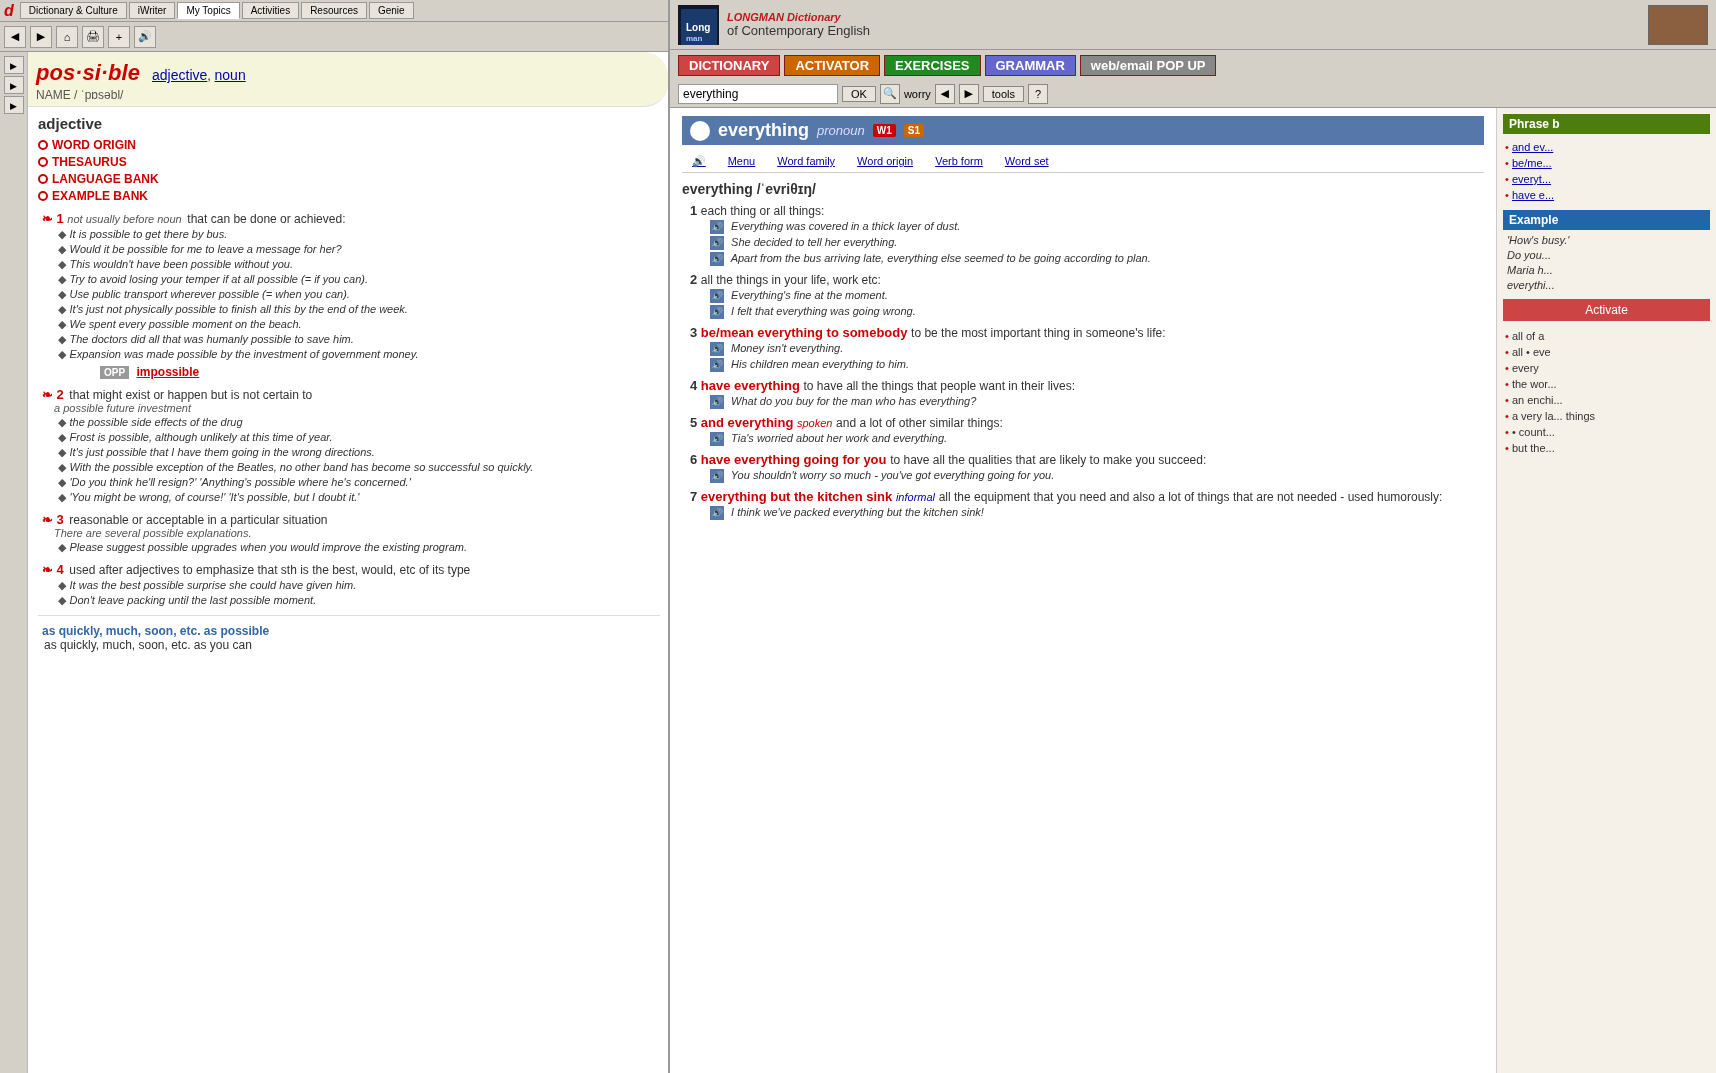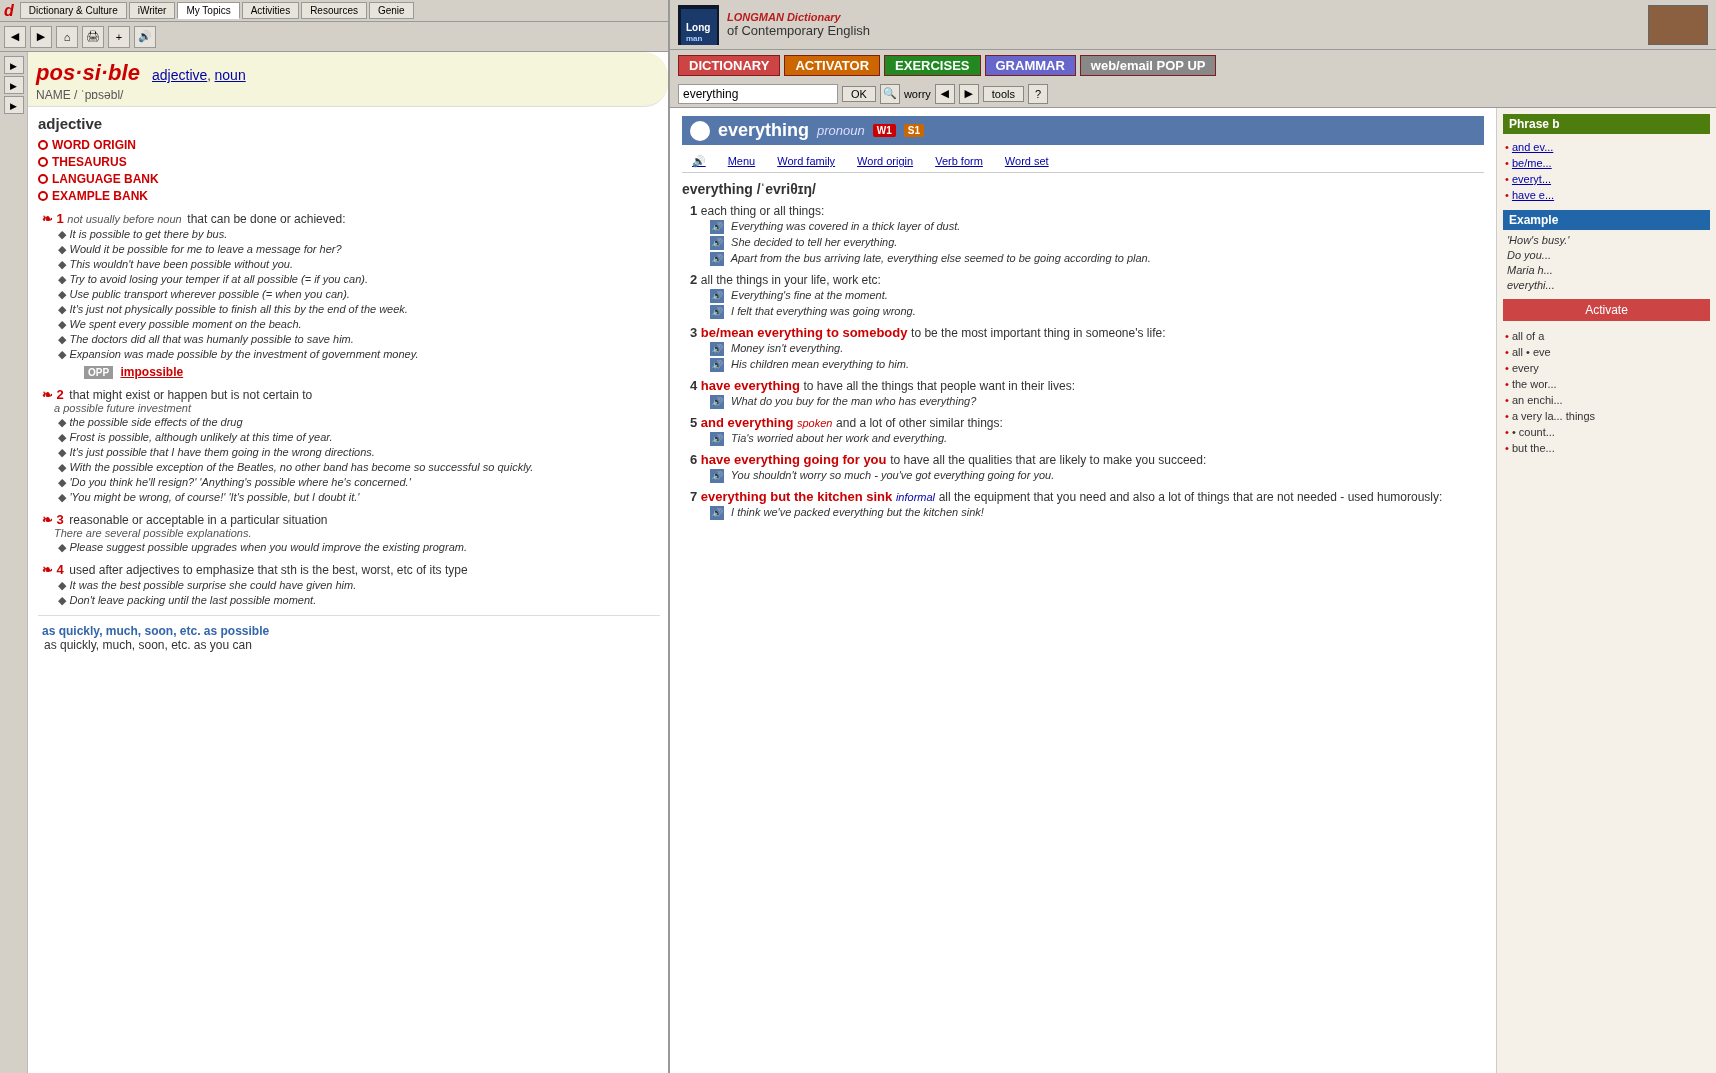--- a/index.html
+++ b/index.html
@@ -184,21 +184,21 @@
       margin: 2px 0 2px 16px;
     }
 
     .example::before {
       content: "◆ ";
       font-style: normal;
       color: #555;
     }
 
     .opp-block {
-      margin: 4px 0;
+      margin: 4px 16px;
       font-size: 12px;
       padding-left: 42px;
     }
 
     .opp-label {
       background: #999;
       color: white;
       padding: 1px 4px;
       font-size: 10px;
       font-weight: bold;
@@ -631,21 +631,21 @@
         <span class="def-number">❧ 3</span>
         <span class="def-text">reasonable or acceptable in a particular situation</span>
       </div>
       <div style="font-style:italic; font-size:11px; color:#555; margin-left:12px;">There are several possible explanations.</div>
       <div class="example">Please suggest possible upgrades when you would improve the existing program.</div>
     </div>
 
     <div class="definition-block">
       <div>
         <span class="def-number">❧ 4</span>
-        <span class="def-text">used after adjectives to emphasize that sth is the best, worst, etc of its type</span>
+        <span class="def-text">used after adjectives to emphasize that sth is the best, would, etc of its type</span>
       </div>
       <div class="example">It was the best possible surprise she could have given him.</div>
       <div class="example">Don't leave packing until the last possible moment.</div>
     </div>
 
     <hr class="divider">
 
     <div class="definition-block">
       <div style="color:#3366aa; font-weight:bold; font-size:12px; cursor:pointer;">as quickly, much, soon, etc. as possible</div>
       <div class="def-text">as quickly, much, soon, etc. as you can</div>

